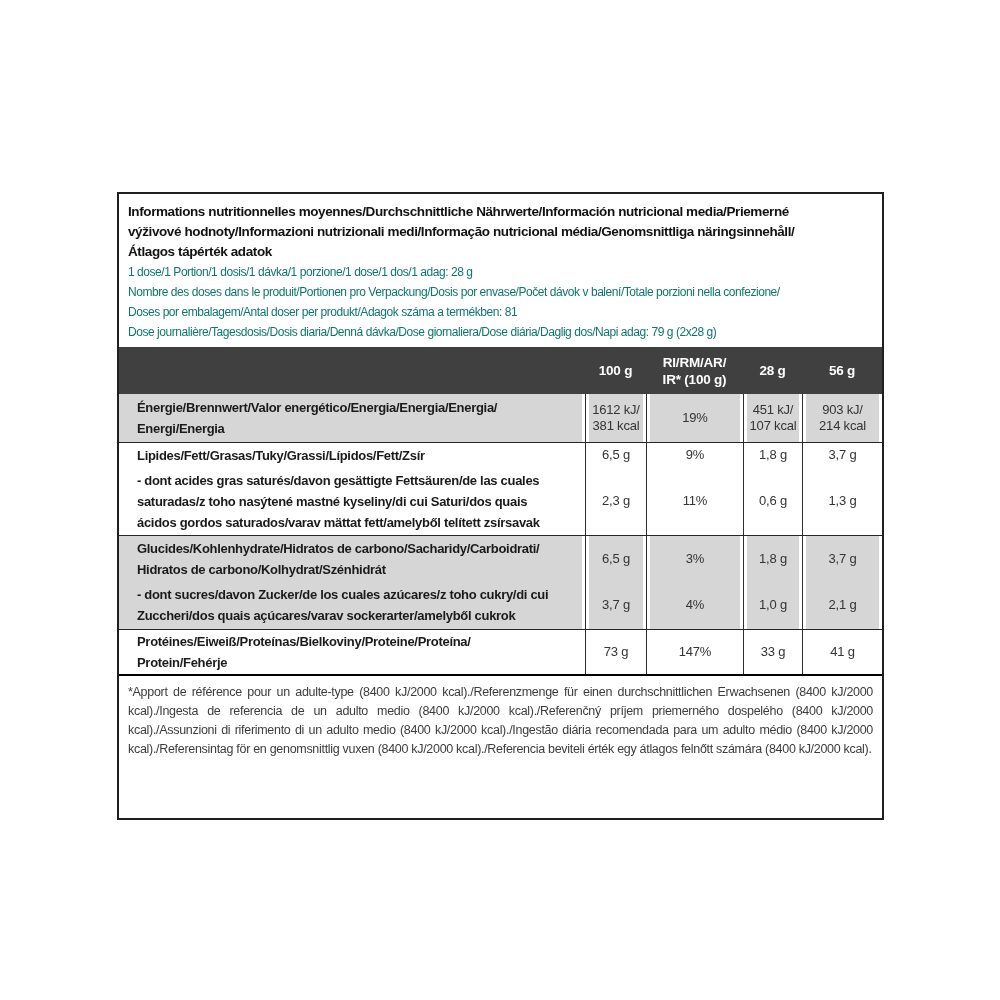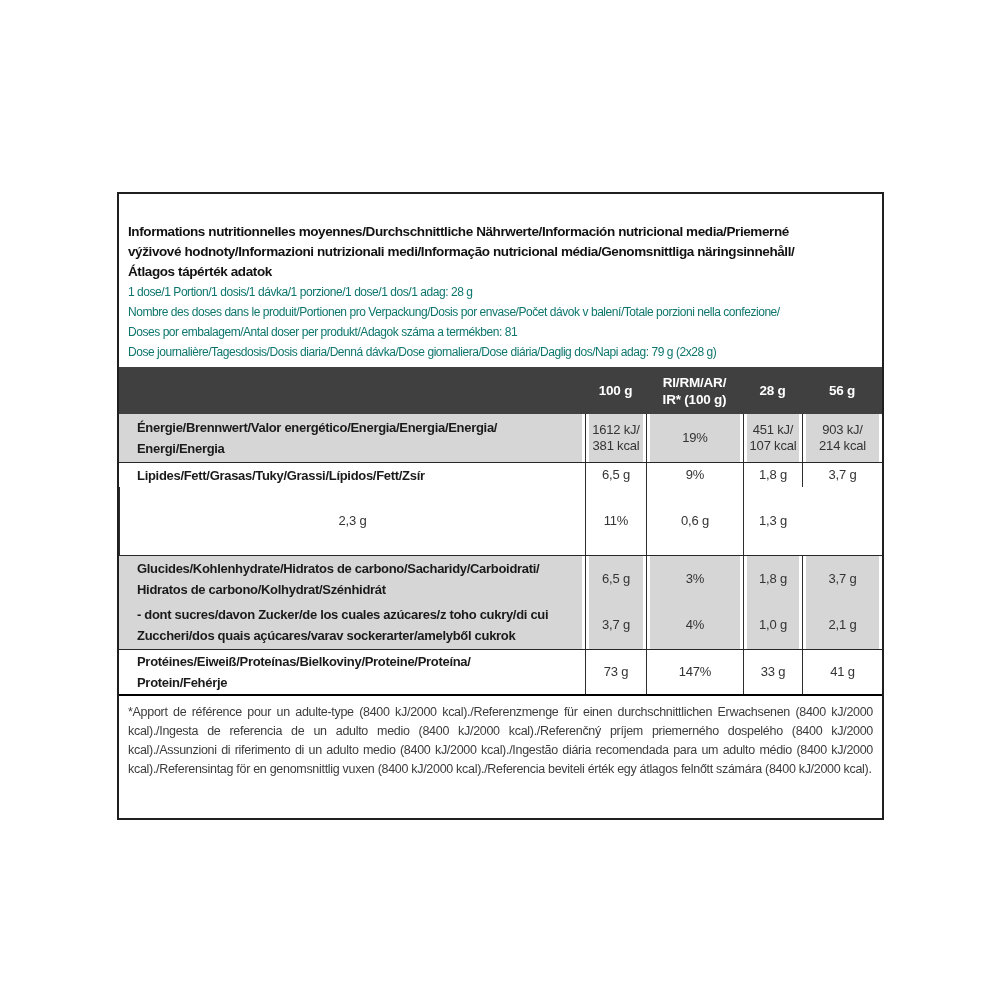--- a/index.html
+++ b/index.html
@@ -4,21 +4,21 @@
 <style>
   html,body{margin:0;padding:0;background:#ffffff;}
   .canvas{position:relative;width:1000px;height:1000px;background:#ffffff;overflow:hidden;
           font-family:"Liberation Sans","DejaVu Sans",sans-serif;}
   .sheet{position:absolute;left:117px;top:192px;width:767px;height:628px;
          border:2px solid #1f1f1f;box-sizing:border-box;background:#fff;}
 
   .pre{white-space:pre-line;}
 
   
-  .intro{padding:8px 9px 5px 9px;margin-top:20px;}
+  .intro{padding:8px 9px 5px 9px;}
   .title{font-weight:700;font-size:13.5px;line-height:20px;letter-spacing:-0.4px;color:#121212;}
   .line{font-size:12px;line-height:20px;letter-spacing:-0.45px;color:#0f766e;}
 
   
   .grid{display:grid;grid-template-columns:466px 61px 97px 59px 1fr;}
 
   
   .header-bar{height:47px;background:#404040;}
   .hcell{display:flex;align-items:center;justify-content:center;text-align:center;
          color:#ffffff;font-weight:700;font-size:13.5px;line-height:17px;letter-spacing:-0.2px;}
@@ -93,20 +93,25 @@
       <div class="grid row-lip1">
         <div class="lcell">
           <span class="lbl pre">Lipides/Fett/Grasas/Tuky/Grassi/Lípidos/Fett/Zsír</span>
         </div>
         <div class="vcell pre">6,5 g</div>
         <div class="vcell pre">9%</div>
         <div class="vcell pre">1,8 g</div>
         <div class="vcell pre">3,7 g</div>
       </div>
       <div class="grid row-lip2">
+        <div class="lcell">
+          <span class="lbl pre">- dont acides gras saturés/davon gesättigte Fettsäuren/de las cuales
+saturadas/z toho nasýtené mastné kyseliny/di cui Saturi/dos quais
+ácidos gordos saturados/varav mättat fett/amelyből telített zsírsavak</span>
+        </div>
         <div class="vcell pre">2,3 g</div>
         <div class="vcell pre">11%</div>
         <div class="vcell pre">0,6 g</div>
         <div class="vcell pre">1,3 g</div>
       </div>
     </div>
 
     <div class="sec sec-gray">
       <div class="grid row-glu1">
         <div class="lcell">

